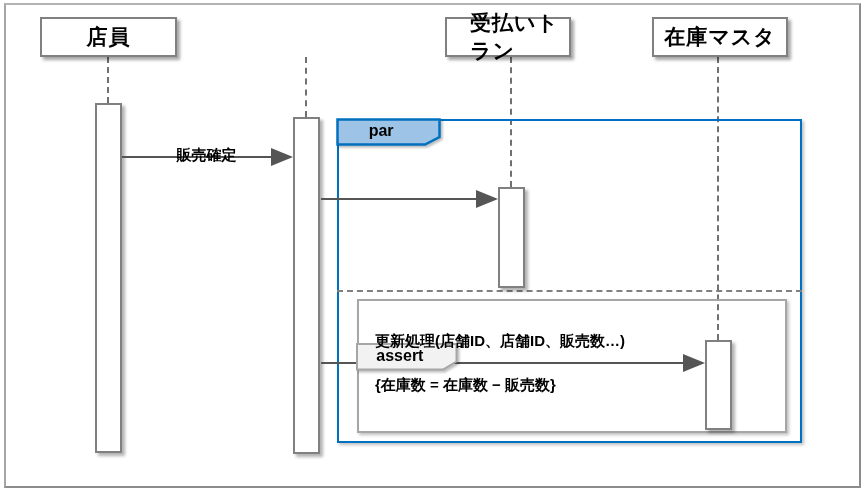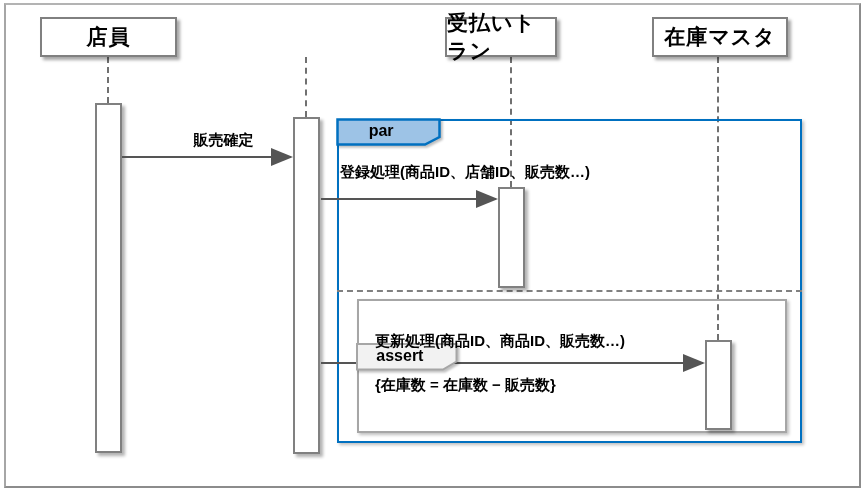--- a/index.html
+++ b/index.html
@@ -106,25 +106,24 @@
       </marker>
     </defs>
     <line x1="122" y1="157" x2="291" y2="157" marker-end="url(#arrowhead)"></line>
     <line x1="321" y1="199" x2="496" y2="199" marker-end="url(#arrowhead)"></line>
     <line x1="321" y1="363" x2="703" y2="363" marker-end="url(#arrowhead)"></line>
   </svg>
 
   <div class="head" style="left:40px;width:137px;">
     <span>店員</span>
   </div>
-  <div class="head" style="left:445px;width:112px;">
+  <div class="head" style="left:445px;width:126px;padding-left:23px;">
     <span>受払いトラン</span>
   </div>
   <div class="head" style="left:652px;width:136px;">
     <span>在庫マスタ</span>
   </div>
 
-  <div class="msg-label centered" style="left:122px;top:131px;width:169px;padding-left:17px;">販売確定</div>
-  <div class="msg-label" style="left:340px;top:163px;">登録処理(商品ID、店舗ID、販売数…)</div>
-  <div class="msg-label" style="left:375px;top:332px;">更新処理(商品ID、商品ID、販売数…)</div>
+  <div class="msg-label centered" style="left:122px;top:146px;width:169px;">販売確定</div>
+  <div class="msg-label" style="left:375px;top:332px;">更新処理(店舗ID、店舗ID、販売数…)</div>
   <div class="msg-label" style="left:375px;top:376px;">{在庫数 = 在庫数 − 販売数}</div>
 
 </div>
 
 </body></html>

